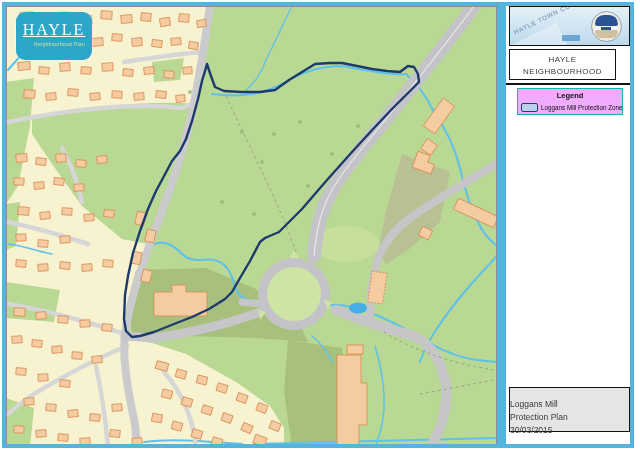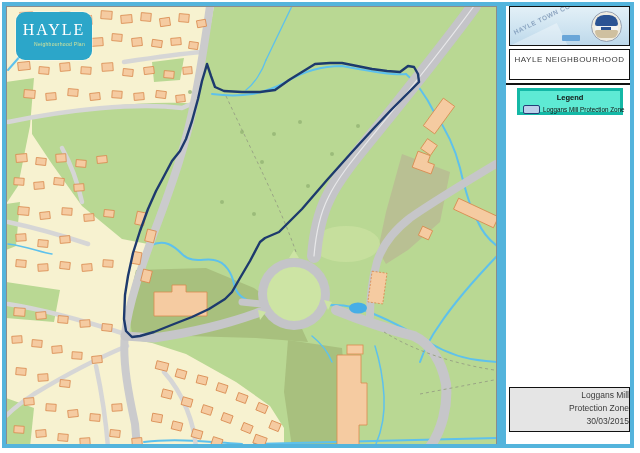--- a/index.html
+++ b/index.html
@@ -9,47 +9,47 @@
   .frame{position:absolute;left:2px;top:2px;width:632px;height:446px;
          border:4px solid #54b4dc;box-sizing:border-box;z-index:6;pointer-events:none;}
   .divider{position:absolute;left:497px;top:2px;width:9px;height:446px;background:#54b4dc;z-index:6;}
   
   .map-wrap{position:absolute;left:6px;top:6px;width:491px;height:441px;z-index:1;}
   svg{display:block;}
   
   .logo{position:absolute;left:16px;top:12px;width:76px;height:48px;background:#2ca6c9;
         border-radius:9px;z-index:4;box-shadow:0 0 0 1px rgba(255,255,255,.35);}
   .logo-title{font-family:"Liberation Serif","DejaVu Serif",serif;color:#ffffff;font-size:16px;
-        letter-spacing:2px;text-align:center;margin-top:9px;}
+        letter-spacing:2px;text-align:center;margin-top:9px;text-decoration:underline;}
   .logo-sub{font-size:5px;color:#d3e49b;text-align:right;padding-right:7px;margin-top:2px;letter-spacing:.3px;}
   
   .panel{position:absolute;left:506px;top:6px;width:128px;height:441px;background:#ffffff;z-index:2;}
   .box{position:absolute;box-sizing:border-box;border:1.5px solid #111111;}
   .thumb{left:3px;top:0;width:121px;height:40px;background:linear-gradient(180deg,#e3f0f7 0%,#cfe4f1 55%,#bdd8ea 100%);overflow:hidden;}
   .wm{position:absolute;left:4px;top:22px;font-size:6.5px;font-weight:bold;color:rgba(88,118,158,.6);
       letter-spacing:.6px;white-space:nowrap;transform:rotate(-26deg);transform-origin:left center;}
   .wm2{position:absolute;left:-14px;top:30px;width:70px;height:26px;background:rgba(255,255,255,.35);transform:rotate(-26deg);}
   .seal{position:absolute;right:7px;top:4px;width:29px;height:29px;border-radius:50%;
         border:1px solid #96a1b3;background:#f0ece0;overflow:hidden;}
   .seal-top{position:absolute;left:3px;top:3px;right:3px;height:11px;background:#2b5393;border-radius:12px 12px 3px 3px;}
   .seal-mid{position:absolute;left:3px;top:14px;right:3px;height:5px;background:#f4f4f2;}
   .seal-chip{position:absolute;left:9px;top:15px;width:10px;height:3px;background:#2b5393;}
   .seal-bot{position:absolute;left:3px;bottom:3px;right:3px;height:8px;background:#cfc0a0;border-radius:3px 3px 12px 12px;}
   .tag{position:absolute;left:52px;bottom:4px;width:18px;height:6px;background:#6aa6d8;border-radius:1px;}
-  .titlebox{left:3px;top:43px;width:121px;height:31px;background:#ffffff;
+  .titlebox{left:3px;top:43px;width:107px;height:31px;background:#ffffff;
             font-size:8px;color:#3a3a3a;text-align:center;letter-spacing:.5px;line-height:1.55;padding-top:4px;}
   .sep{position:absolute;left:0;top:77px;width:128px;height:2px;background:#111111;}
-  .legend{position:absolute;left:11px;top:82px;width:106px;height:27px;background:#5eead4;
-          border:3px solid #14b8a6;box-sizing:border-box;}
+  .legend{position:absolute;left:11px;top:82px;width:106px;height:27px;background:#f0abfc;
+          border:1px solid #14b8a6;box-sizing:border-box;}
   .legend-title{font-size:7.5px;font-weight:bold;color:#111;text-align:center;margin-top:2px;}
   .legend-item{display:flex;align-items:center;margin:3px 0 0 3px;}
   .swatch{width:15px;height:7px;background:#bcd0ea;border:1.6px solid #223e78;border-radius:2px;flex:0 0 auto;}
   .legend-label{font-size:6.3px;color:#111;margin-left:3px;white-space:nowrap;}
-  .footer{left:3px;top:381px;width:121px;height:45px;background:#e5e5e5;text-align:right;
-          font-size:8.5px;color:#3a3a3a;line-height:1.5;padding-top:1px;}
+  .footer{left:3px;top:381px;width:121px;height:45px;background:#e5e5e5;text-align:left;
+          font-size:8.5px;color:#3a3a3a;line-height:1.5;padding-top:10px;}
   
   #bldg rect, #bldg path{fill:#f5cba1;stroke:#d98a4f;stroke-width:.8;}
   #trees circle{fill:#92b271;opacity:.75;}
 </style>
 </head>
 <body>
 
 <div class="page">
 
   <div class="map-wrap">
@@ -294,20 +294,20 @@
     <div class="legend">
       <div class="legend-title">Legend</div>
       <div class="legend-item">
         <span class="swatch"></span>
         <span class="legend-label">Loggans Mill Protection Zone</span>
       </div>
     </div>
 
     <div class="box footer">
       <div>Loggans Mill</div>
-      <div>Protection Zone</div>
+      <div>Protection Plan</div>
       <div>30/03/2015</div>
     </div>
   </div>
 
   <div class="frame"></div>
   <div class="divider"></div>
 </div>
 
 </body></html>

